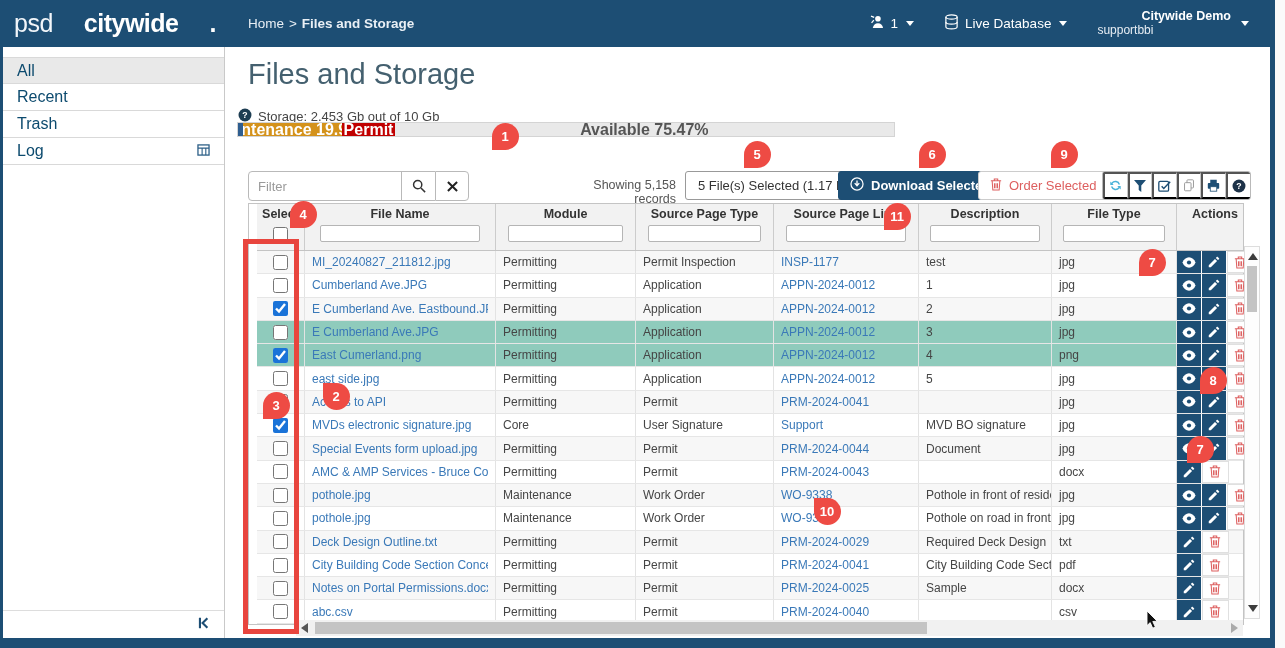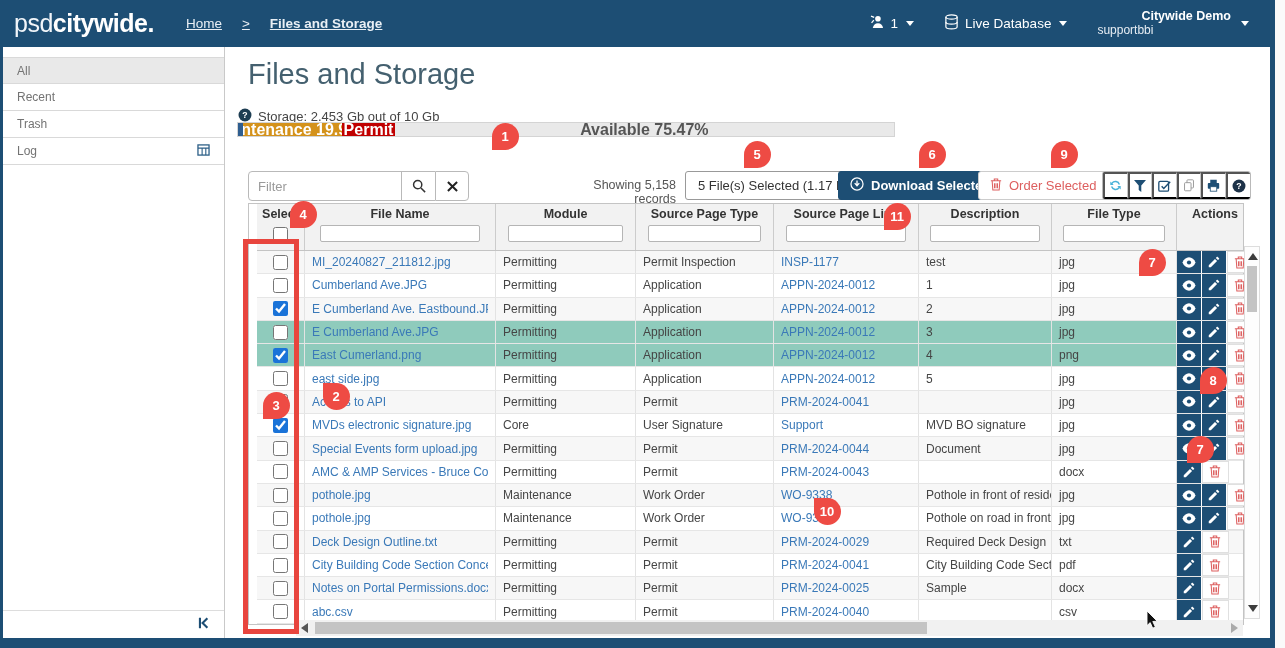--- a/index.html
+++ b/index.html
@@ -7,37 +7,37 @@
   .page { position:relative; width:1285px; height:648px; background:#fff; overflow:hidden; }
   .browser-strip { position:absolute; right:0; top:0; width:10px; height:648px; background:#fafafa; }
   .frame { position:absolute; left:0; top:0; width:1275px; height:648px; background:#fff;
            border-left:3px solid #1d4e74; border-right:7px solid #1d4e74; border-bottom:10px solid #1d4e74; }
 
   
   .navbar { position:absolute; left:0; top:0; width:1275px; height:47px; background:#1d4e74;
             display:flex; align-items:center; color:#fff; }
   .logo { margin-left:14px; font-size:25px; letter-spacing:-0.5px; white-space:nowrap; }
   .logo .lt { font-weight:300; color:#f2f6fa; }
-  .logo .bd { font-weight:800; color:#ffffff; }
-  .breadcrumb { margin-left:32px; font-size:13.5px; color:#e9eff5; display:flex; gap:20px; align-items:flex-end;text-decoration:underline; }
+  .logo .bd { font-weight:800; color:#ffffff;padding-left:31px; }
+  .breadcrumb { margin-left:32px; font-size:13.5px; color:#e9eff5; display:flex; gap:5px; align-items:flex-end; }
   .breadcrumb .bold { font-weight:700; }
   .nav-right { margin-left:auto; display:flex; align-items:center; gap:30px; padding-right:26px; font-size:13.5px; }
   .nav-item { display:flex; align-items:center; gap:6px; cursor:default; }
   .caret { width:0; height:0; border-left:4px solid transparent; border-right:4px solid transparent;
            border-top:5px solid #fff; display:inline-block; margin-left:2px; }
   .acct { display:flex; align-items:center; gap:8px; }
   .acct-lines { display:flex; flex-direction:column; line-height:1.15; }
   .acct-name { font-weight:700; font-size:12.5px;margin-left:44px; }
   .acct-user { font-size:12px; color:#e7edf3; }
 
   
   .sidebar { position:absolute; left:3px; top:47px; width:222px; height:591px; background:#fff;
              border-right:1px solid #c9c9c9; padding-top:10px; }
-  .side-item { height:27px; display:flex; align-items:center; padding:0 14px; font-size:12px;
-               color:#737373; border-bottom:1px solid #d9d9d9; }
+  .side-item { height:27px; display:flex; align-items:center; padding:0 14px; font-size:16px;
+               color:#0c4a6e; border-bottom:1px solid #d9d9d9; }
   .side-item:first-child { border-top:1px solid #d9d9d9; }
   .side-item.active { background:#e9e9e9; }
   .side-item .spacer { flex:1; }
   .side-collapse { position:absolute; bottom:0; left:0; width:221px; height:28px; border-top:1px solid #ddd;
                    display:flex; align-items:center; justify-content:flex-end; padding-right:14px; }
 
   
   .main { position:absolute; left:225px; top:47px; width:1045px; height:591px; background:#fff; }
   .page-title { position:absolute; left:23px; top:11px; font-size:29px; font-weight:400; color:#44606f; }
   .storage-line { position:absolute; left:13px; top:61px; display:flex; align-items:center; gap:6px;

